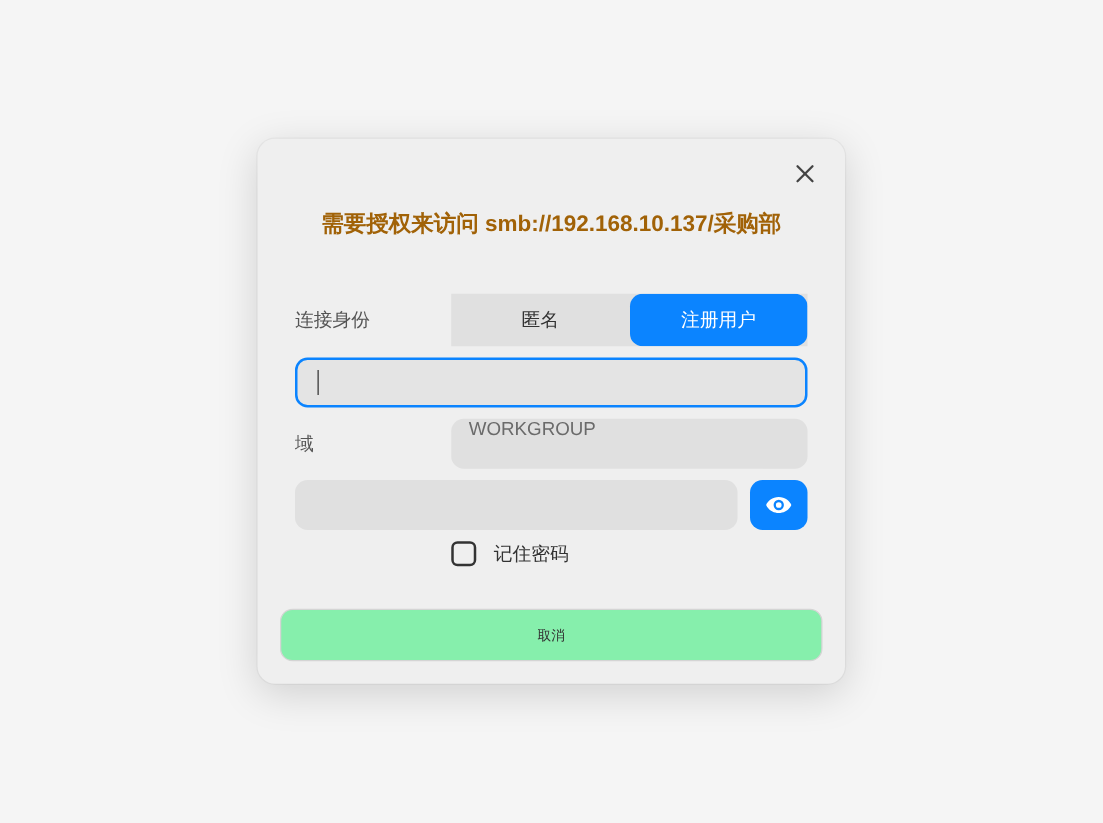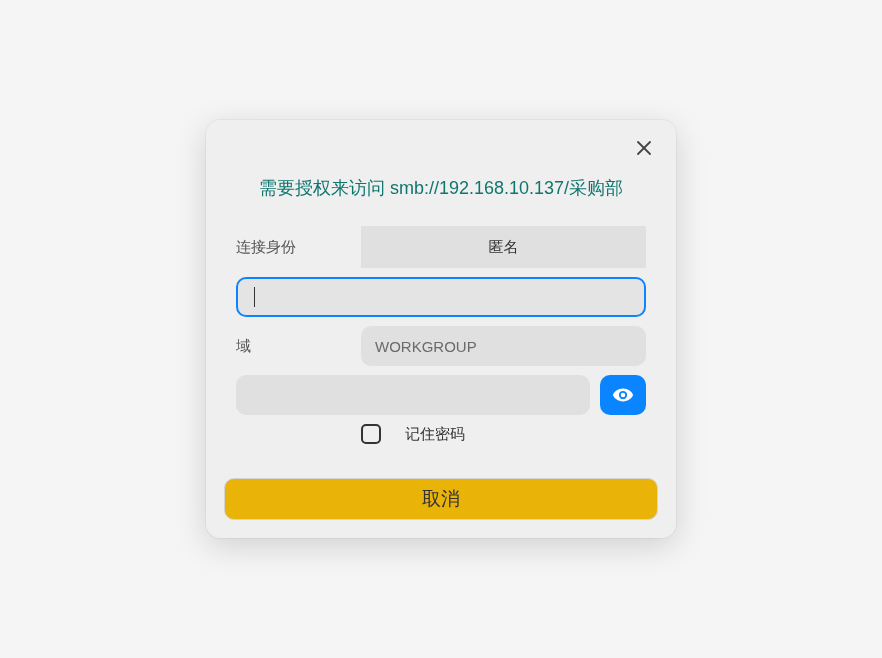--- a/index.html
+++ b/index.html
@@ -37,24 +37,24 @@
       justify-content: center;
       cursor: pointer;
       color: #444;
     }
     .close-btn svg {
       width: 16px;
       height: 16px;
     }
     .title {
       font-size: 18px;
-      font-weight: 400;
-      color: #0f766e;
+      font-weight: 700;
+      color: #a16207;
       text-align: center;
-      padding: 18px 30px 26px 30px;
+      padding: 18px 30px 44px 30px;
     }
     .form {
       padding: 0 30px 16px 30px;
     }
     .row {
       display: flex;
       align-items: center;
       margin-bottom: 9px;
     }
     .label {
@@ -133,21 +133,21 @@
     .eye-btn svg {
       width: 22px;
       height: 22px;
       fill: #fff;
     }
     .checkbox-row {
       display: flex;
       align-items: center;
       margin-left: 125px;
       margin-bottom: 8px;
-      gap: 24px;
+      gap: 14px;
     }
     .checkbox {
       width: 20px;
       height: 20px;
       border: 2px solid #333;
       border-radius: 5px;
       background: transparent;
       cursor: pointer;
     }
     .checkbox-label {
@@ -155,24 +155,24 @@
       color: #333;
     }
     .button-row {
       display: flex;
       gap: 14px;
       padding: 10px 18px 18px 18px;
     }
     .btn {
       flex: 1;
       height: 42px;
-      background: #eab308;
+      background: #86efac;
       border: 1px solid #d4d4d4;
       border-radius: 10px;
-      font-size: 19px;
+      font-size: 11px;
       color: #333;
       cursor: pointer;
       display: flex;
       align-items: center;
       justify-content: center;
     }
     .caret {
       display: inline-block;
       width: 1px;
       height: 20px;
@@ -196,37 +196,38 @@
 
   <div class="title">需要授权来访问 smb://192.168.10.137/采购部</div>
 
   <div class="form">
 
     <div class="row">
       <div class="label">连接身份</div>
       <div class="field">
         <div class="segmented">
           <div class="seg-option">匿名</div>
+          <div class="seg-option active">注册用户</div>
         </div>
       </div>
     </div>
 
     <div class="row">
       <div class="field">
         <div class="text-input focused" style="display:flex;align-items:center;">
           <span class="caret"></span>
           <span></span>
         </div>
       </div>
     </div>
 
     <div class="row">
       <div class="label">域</div>
       <div class="field">
-        <div class="text-input" style="display:flex;align-items:center;">
+        <div class="text-input" style="display:flex;">
           <span class="domain-value">WORKGROUP</span>
         </div>
       </div>
     </div>
 
     <div class="row password-row">
       <div class="field">
         <div class="text-input pwd-input" style="display:flex;align-items:center;">
           <span></span>
         </div>

